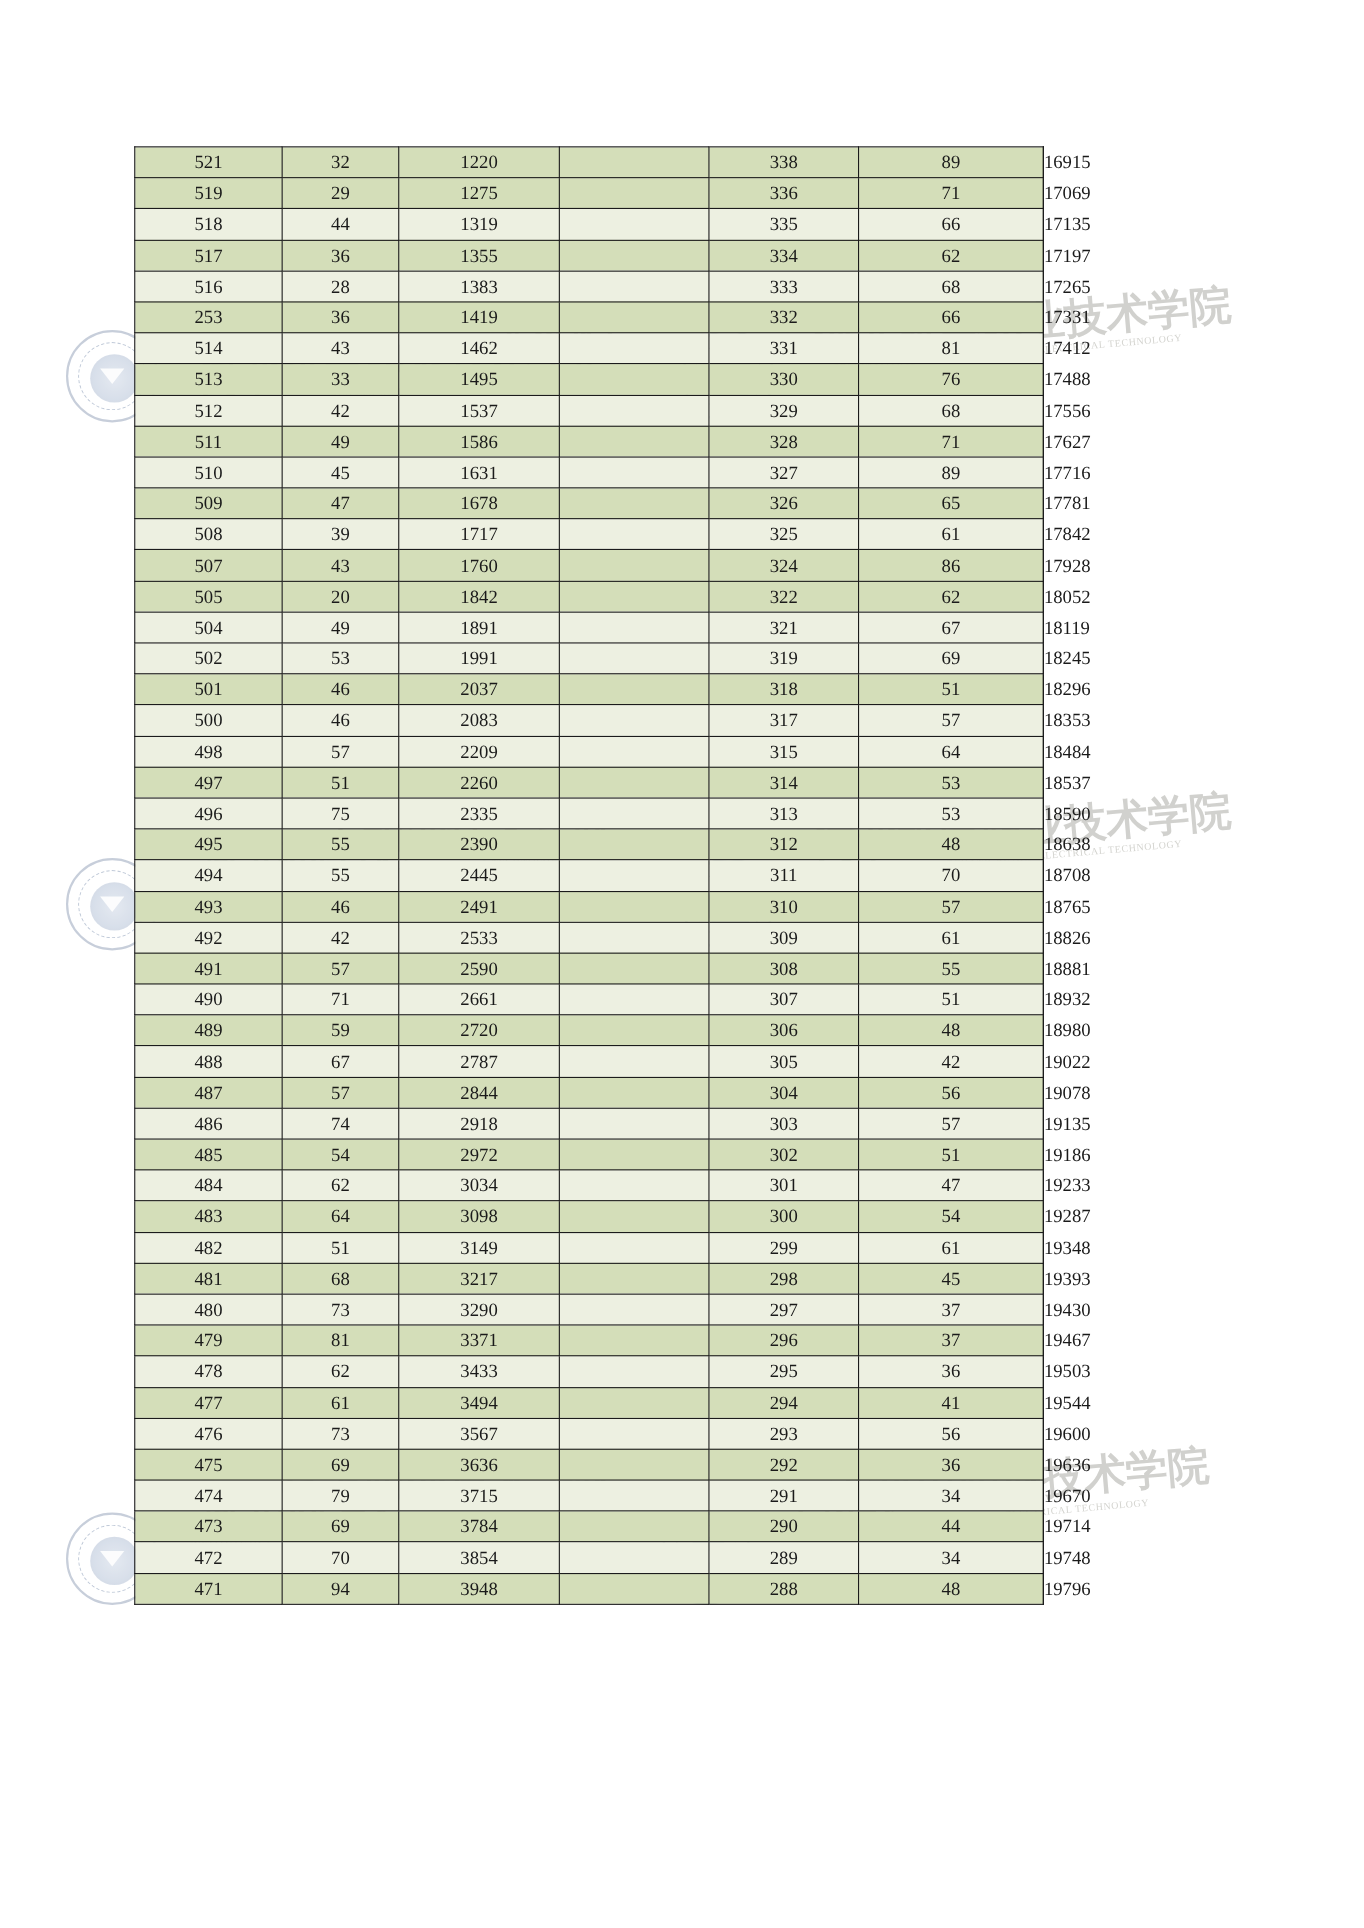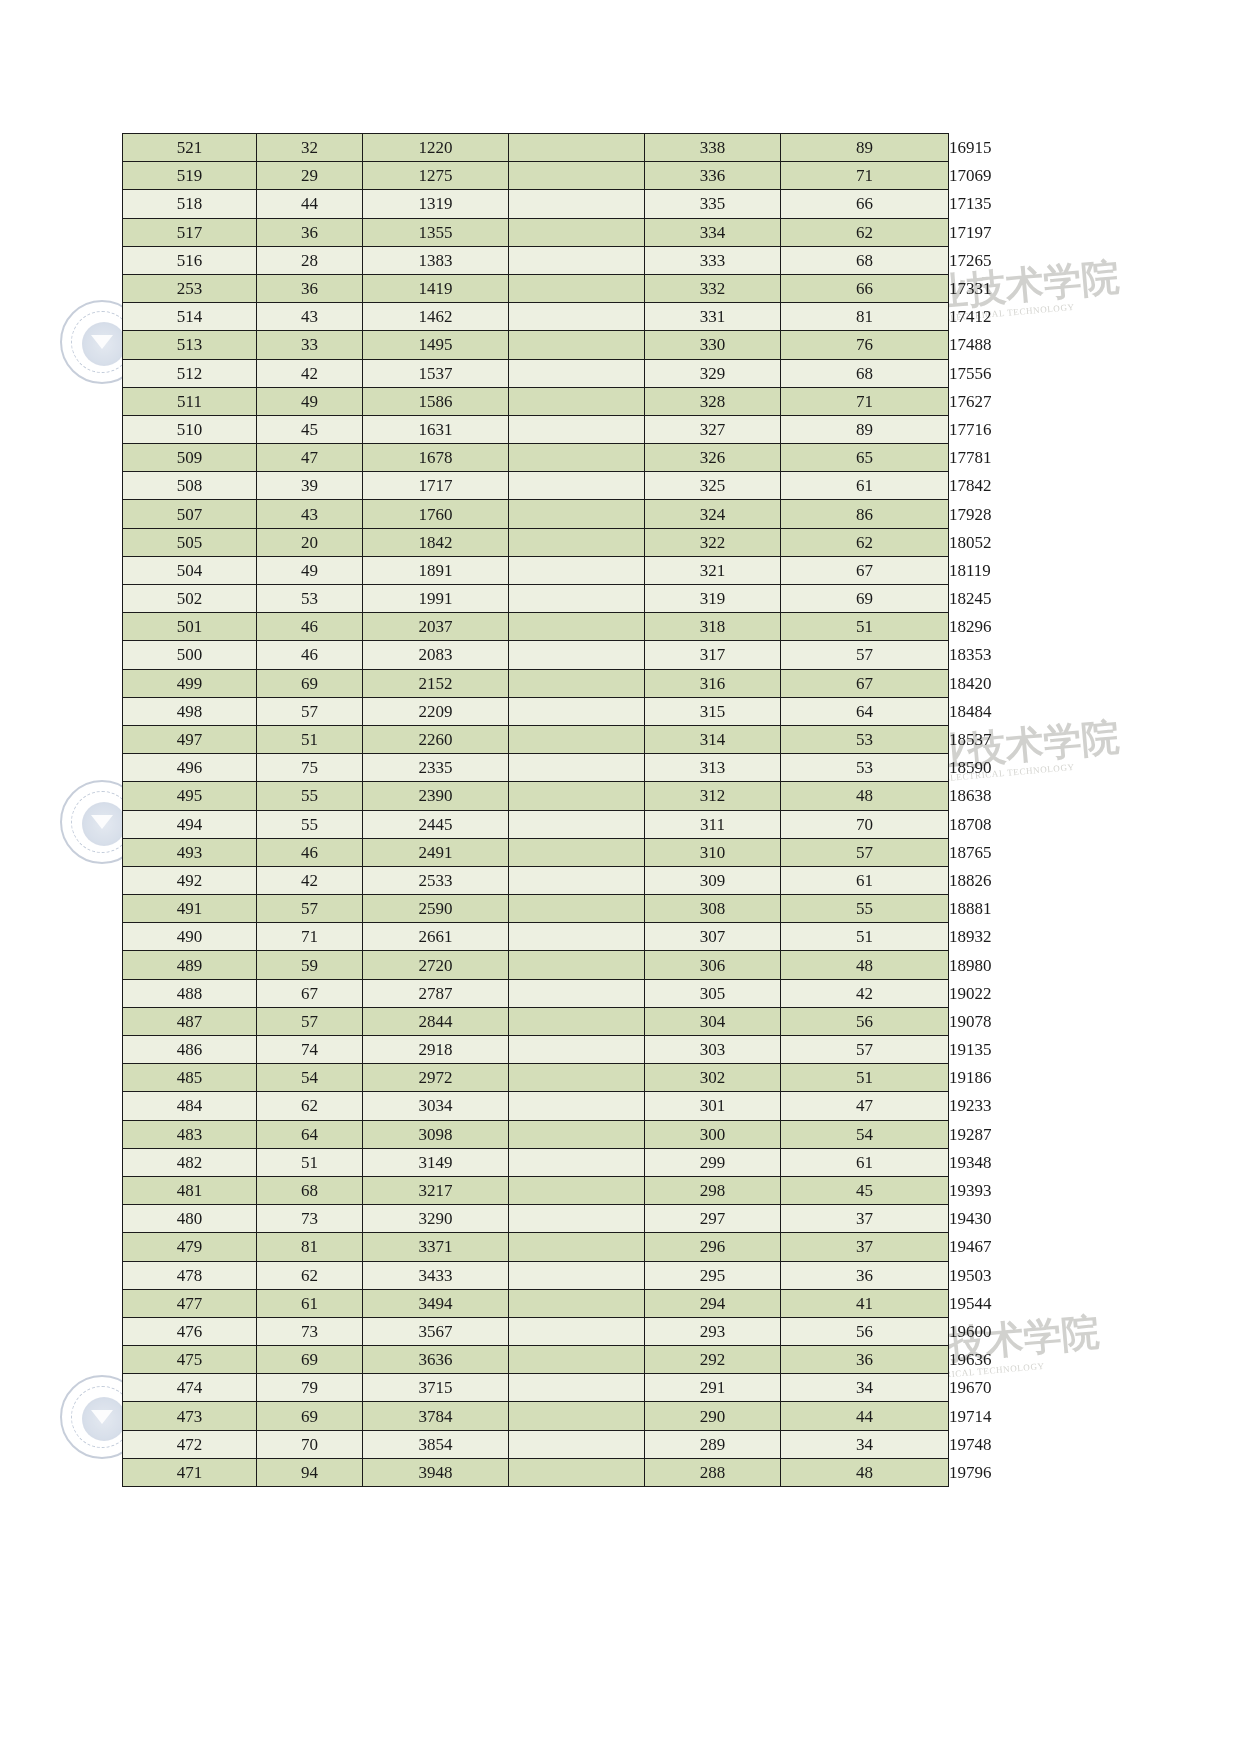--- a/index.html
+++ b/index.html
@@ -312,29 +312,20 @@
           </tr>
           <tr class="even">
             <td class="c1">500</td>
             <td class="c2">46</td>
             <td class="c3">2083</td>
             <td class="c4"></td>
             <td class="c5">317</td>
             <td class="c6">57</td>
             <td class="c7">18353</td>
           </tr>
-          <tr class="odd">
-            <td class="c1">499</td>
-            <td class="c2">69</td>
-            <td class="c3">2152</td>
-            <td class="c4"></td>
-            <td class="c5">316</td>
-            <td class="c6">67</td>
-            <td class="c7">18420</td>
-          </tr>
           <tr class="even">
             <td class="c1">498</td>
             <td class="c2">57</td>
             <td class="c3">2209</td>
             <td class="c4"></td>
             <td class="c5">315</td>
             <td class="c6">64</td>
             <td class="c7">18484</td>
           </tr>
           <tr class="odd">

